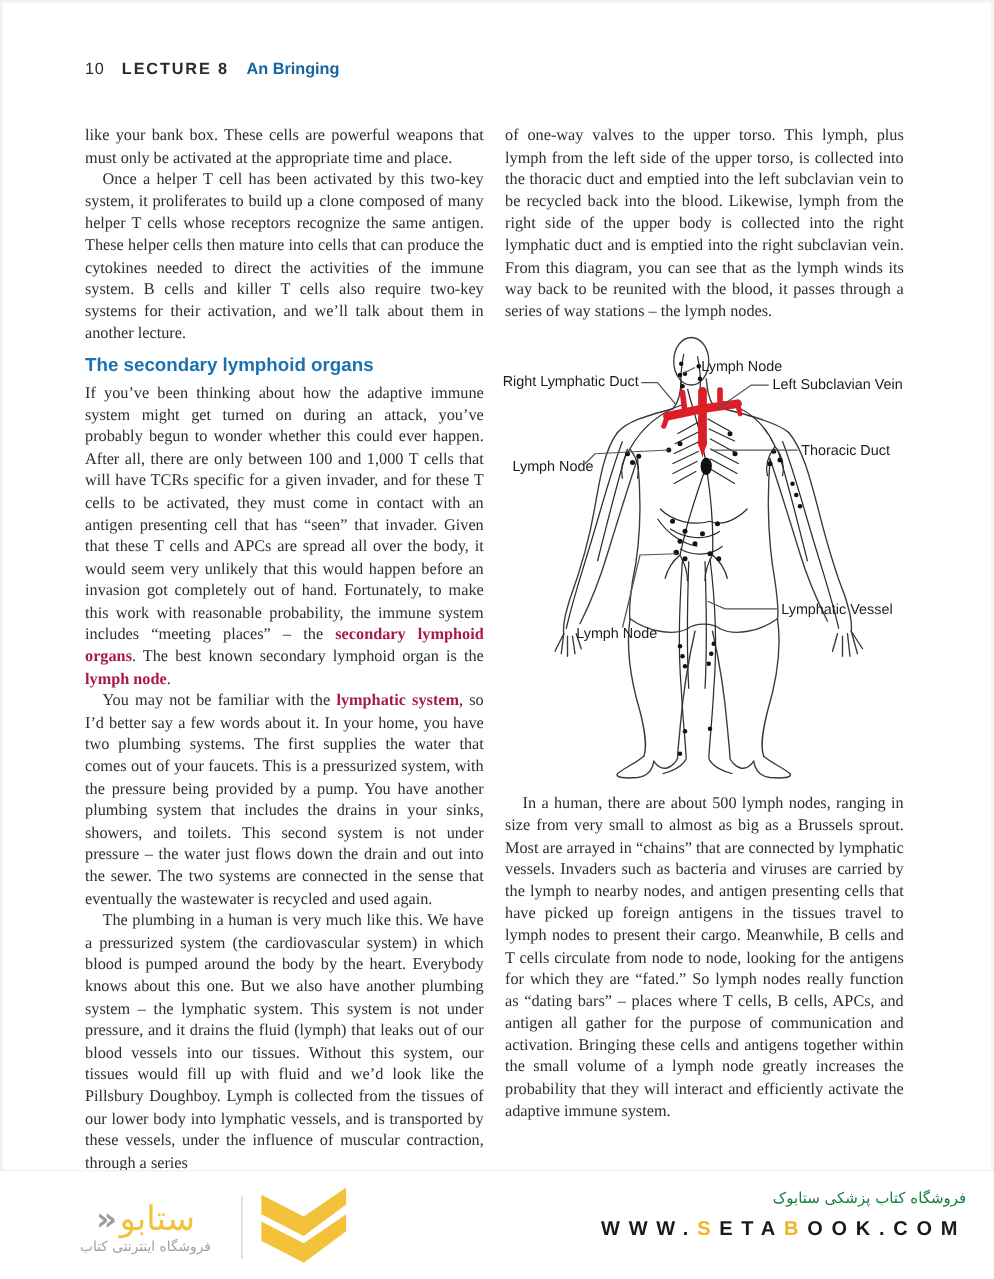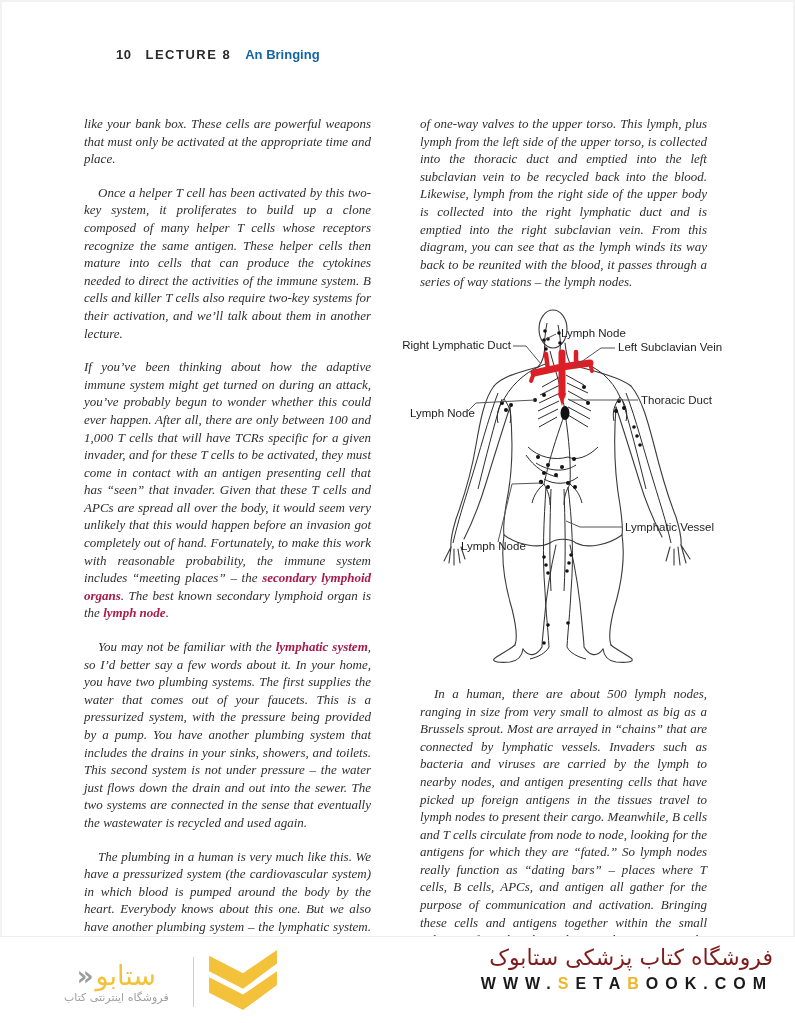--- a/index.html
+++ b/index.html
@@ -7,31 +7,31 @@
     width:795px;height:1023px;position:relative;background:#ffffff;
     font-family:"Liberation Serif", serif;color:#2e2e2e;overflow:hidden;
   }
   .page-edge{position:absolute;background:#f2f2f2;}
   
   .pagehead{
     position:absolute;left:68px;top:47px;width:650px;
     font-family:"Liberation Sans", sans-serif;font-size:13px;color:#2b2b2b;
     display:flex;align-items:baseline;gap:14px;
   }
-  .pagehead .pgnum{font-weight:700;letter-spacing:.5px;margin-left:48px;}
+  .pagehead .pgnum{font-weight:400;letter-spacing:.5px;}
   .pagehead .lecture{font-weight:700;letter-spacing:1.5px;}
   .pagehead .overview{font-weight:700;color:#1565a4;}
   
   .col{
     position:absolute;top:99px;width:319px;
     font-size:13px;line-height:17.6px;text-align:justify;
   }
   .col-left{left:68px;}
   .col-right{left:404px;}
-  .col p{margin:16px;font-style:italic;}
+  .col p{margin:0;}
   .col p.indent{text-indent:14px;}
   h2.sechead{
     margin:9px 0 3px 0;
     font-family:"Liberation Sans", sans-serif;
     font-size:15px;line-height:18px;color:#1b72b3;font-weight:700;text-align:left;
   }
   .seg-red{color:#a81a4a;font-weight:700;}
   .seg-gold{color:#f0b62a;}
   
   .figwrap{margin:10px 0 4px -6px;}
@@ -40,39 +40,40 @@
   
   .footer{position:absolute;left:0;top:936px;width:795px;height:87px;background:#fff;border-top:1px solid #efefef;}
   .logo{position:absolute;left:64px;top:12px;height:66px;display:flex;align-items:center;}
   .logo-textblock{display:flex;flex-direction:column;align-items:center;margin-right:12px;}
   .logo-word{display:flex;align-items:center;direction:rtl;font-family:"DejaVu Sans", sans-serif;}
   .logo-brand{color:#f3c13a;font-weight:400;font-size:27px;line-height:30px;}
   .logo-mark{color:#9c9c9c;font-weight:700;font-size:26px;line-height:26px;margin-right:2px;}
   .logo-sub{direction:rtl;color:#a0a0a0;font-size:11px;margin-top:0;font-family:"DejaVu Sans", sans-serif;}
   .logo-divider{width:1px;height:50px;background:#cfcfcf;margin:0 12px;}
   .footer-right{position:absolute;right:22px;top:8px;text-align:right;}
-  .store-title{direction:rtl;font-family:"DejaVu Sans", sans-serif;font-size:22px;color:#7f1d1d;line-height:26px;}
+  .store-title{direction:rtl;font-family:"DejaVu Sans", sans-serif;font-size:12px;color:#15803d;line-height:26px;}
   .site-url{font-family:"Liberation Sans", sans-serif;font-weight:700;font-size:16px;letter-spacing:7px;color:#1a1a1a;margin-top:4px;}
 </style>
 </head>
 <body>
 
 <div class="page-edge" style="left:0;top:0;width:795px;height:2px;"></div>
 <div class="page-edge" style="left:0;top:0;width:2px;height:1023px;"></div>
 <div class="page-edge" style="right:0;top:0;width:2px;height:1023px;"></div>
 
 <div class="pagehead">
   <span class="pgnum">10</span>
   <span class="lecture">LECTURE 8</span>
   <span class="overview">An Bringing</span>
 </div>
 
 <div class="col col-left">
   <p>like your bank box. These cells are powerful weapons that must only be activated at the appropriate time and place.</p>
   <p class="indent">Once a helper T cell has been activated by this two-key system, it proliferates to build up a clone composed of many helper T cells whose receptors recognize the same antigen. These helper cells then mature into cells that can produce the cytokines needed to direct the activities of the immune system. B cells and killer T cells also require two-key systems for their activation, and we’ll talk about them in another lecture.</p>
+  <h2 class="sechead">The secondary lymphoid organs</h2>
   <p><span>If you’ve been thinking about how the adaptive immune system might get turned on during an attack, you’ve probably begun to wonder whether this could ever happen. After all, there are only between 100 and 1,000 T&nbsp;cells that will have TCRs specific for a given invader, and for these T cells to be activated, they must come in contact with an antigen presenting cell that has “seen” that invader. Given that these T cells and APCs are spread all over the body, it would seem very unlikely that this would happen before an invasion got completely out of hand. Fortunately, to make this work with reasonable probability, the immune system includes “meeting places” – the </span><span class="seg-red">secondary lymphoid organs</span><span>. The best known secondary lymphoid organ is the </span><span class="seg-red">lymph node</span><span>.</span></p>
   <p class="indent"><span>You may not be familiar with the </span><span class="seg-red">lymphatic system</span><span>, so I’d better say a few words about it. In your home, you have two plumbing systems. The first supplies the water that comes out of your faucets. This is a pressurized system, with the pressure being provided by a pump. You have another plumbing system that includes the drains in your sinks, showers, and toilets. This second system is not under pressure – the water just flows down the drain and out into the sewer. The two systems are connected in the sense that eventually the wastewater is recycled and used again.</span></p>
   <p class="indent">The plumbing in a human is very much like this. We have a pressurized system (the cardiovascular system) in which blood is pumped around the body by the heart. Everybody knows about this one. But we also have another plumbing system – the lymphatic system. This system is not under pressure, and it drains the fluid (lymph) that leaks out of our blood vessels into our tissues. Without this system, our tissues would fill up with fluid and we’d look like the Pillsbury Doughboy. Lymph is collected from the tissues of our lower body into lymphatic vessels, and is transported by these vessels, under the influence of muscular contraction, through a series</p>
 </div>
 
 <div class="col col-right">
   <p>of one-way valves to the upper torso. This lymph, plus lymph from the left side of the upper torso, is collected into the thoracic duct and emptied into the left subclavian vein to be recycled back into the blood. Likewise, lymph from the right side of the upper body is collected into the right lymphatic duct and is emptied into the right subclavian vein. From this diagram, you can see that as the lymph winds its way back to be reunited with the blood, it passes through a series of way stations – the lymph nodes.</p>
 
   <div class="figwrap">
     <svg width="330" height="362" viewBox="0 0 330 362" xmlns="http://www.w3.org/2000/svg">

